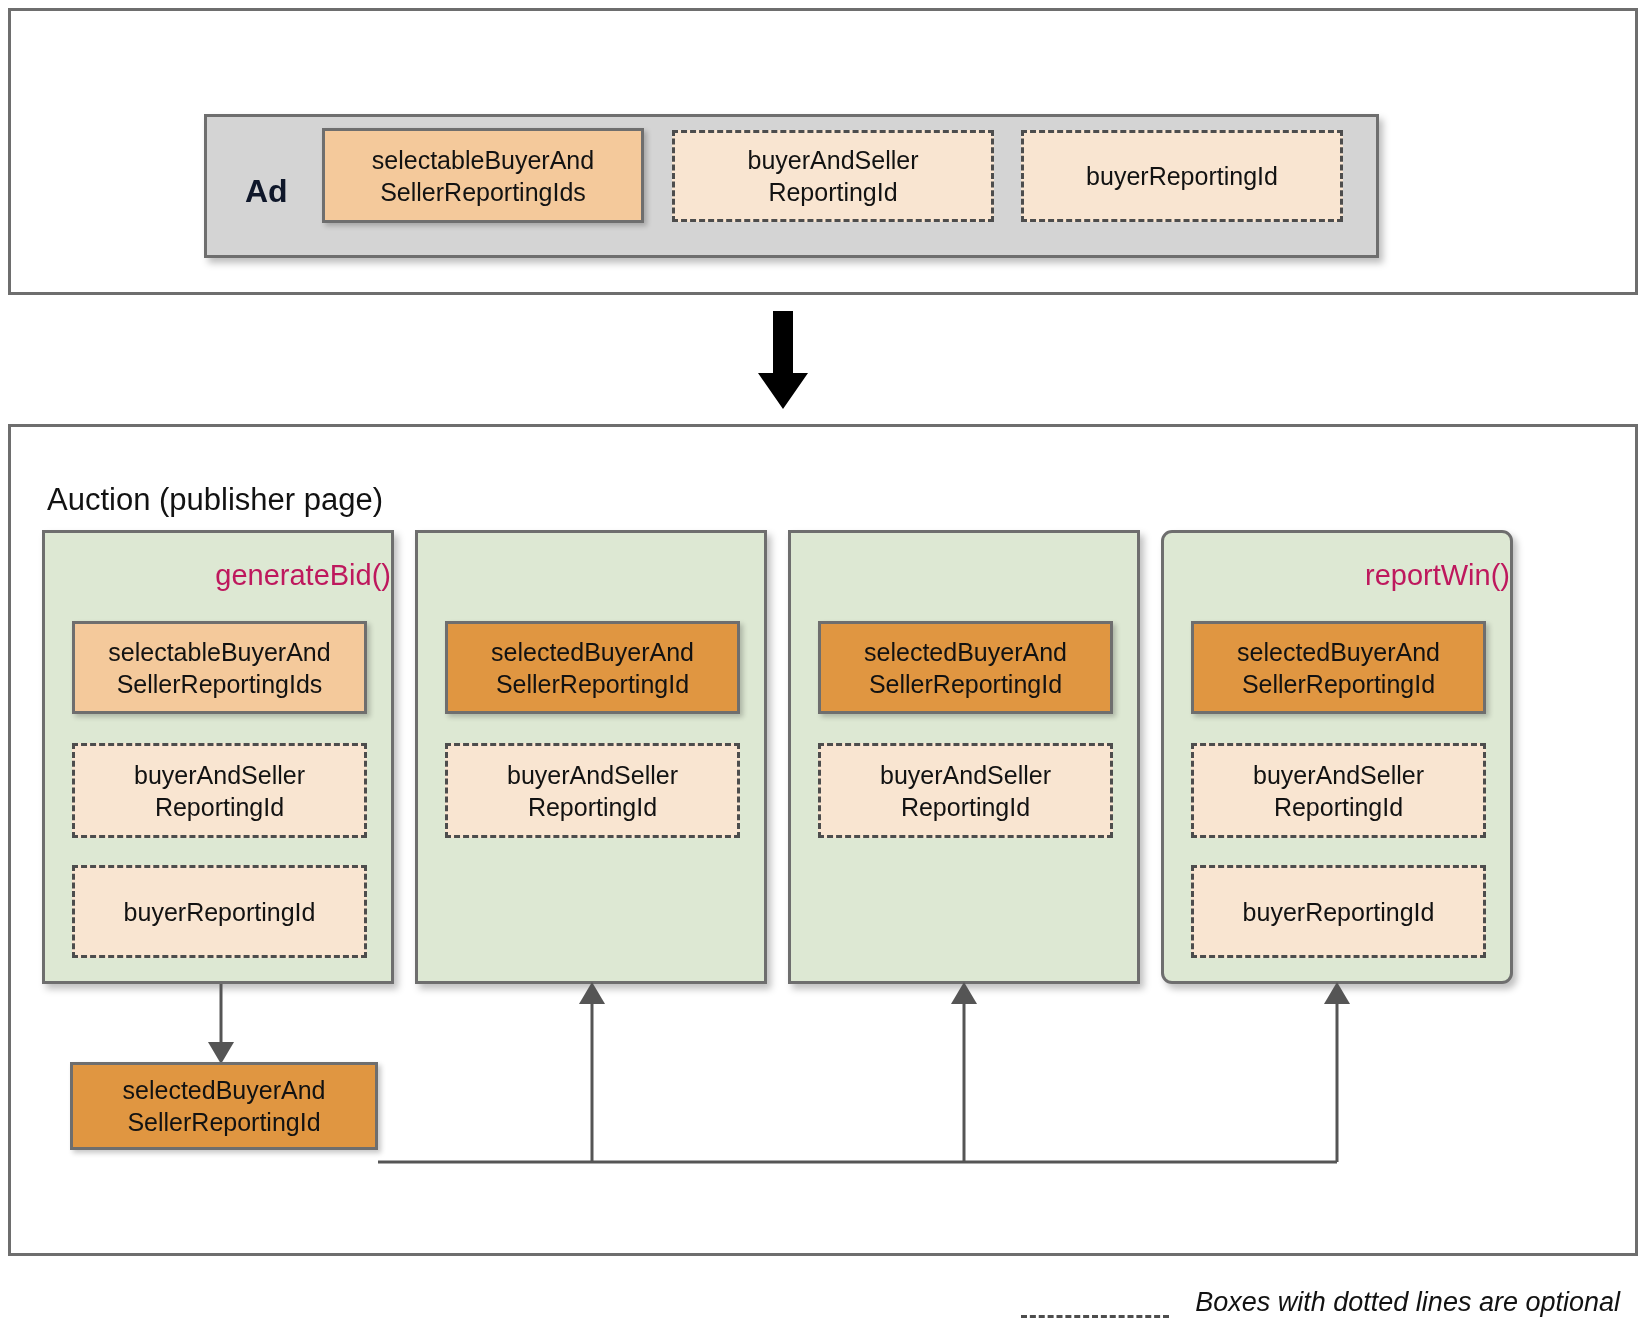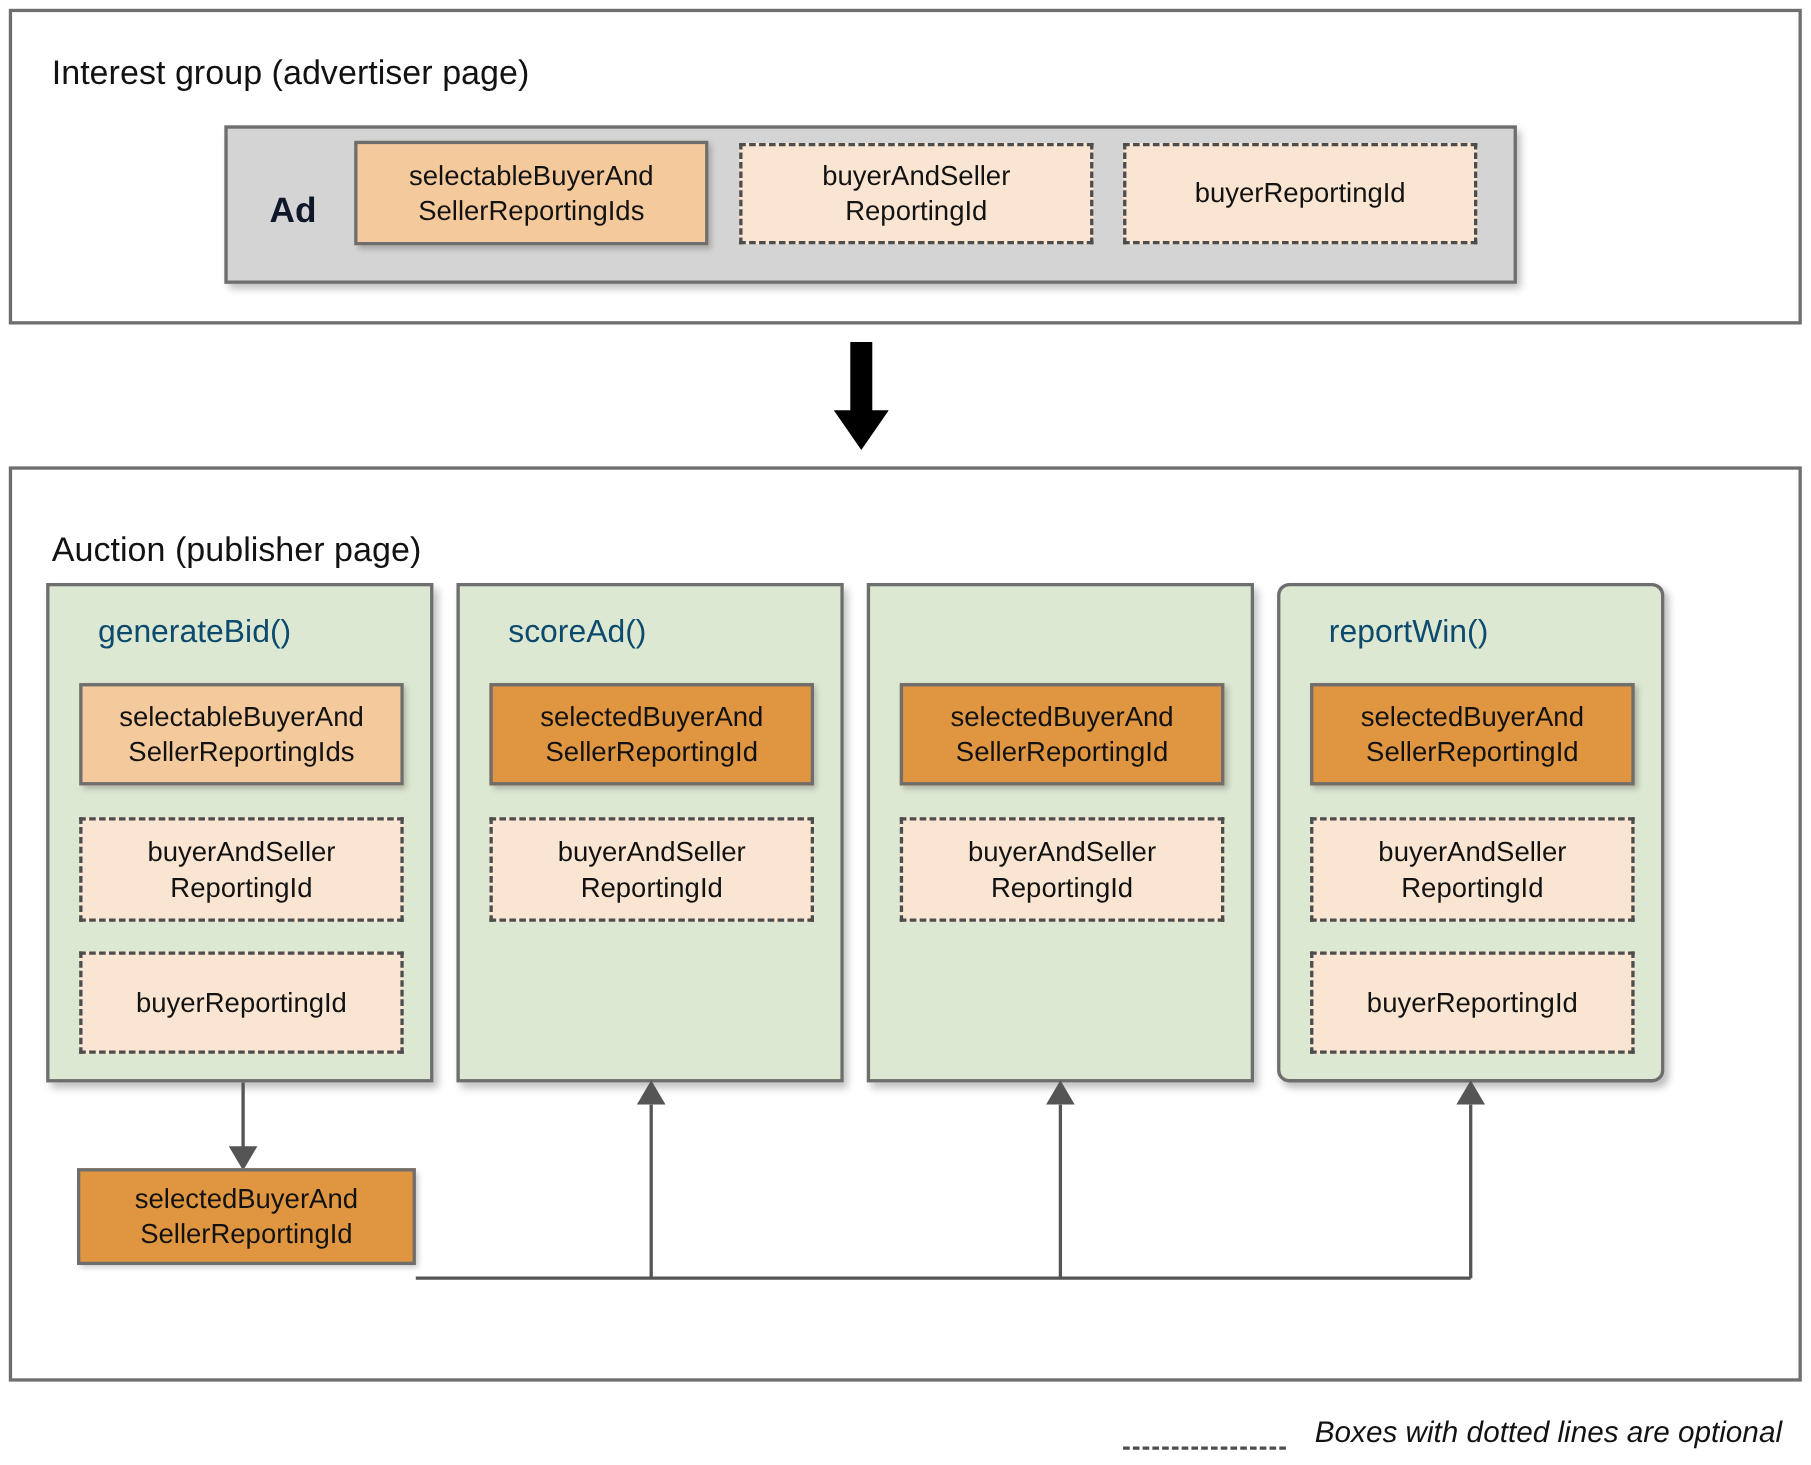--- a/index.html
+++ b/index.html
@@ -125,25 +125,24 @@
     background: #dde8d3;
     border: 3px solid #6e6e6e;
     box-sizing: border-box;
     box-shadow: 4px 5px 7px rgba(0,0,0,0.25);
   }
   .fn-title {
     position: absolute;
     left: 0;
     right: 0;
     top: 26px;
-    text-align: left;
+    text-align: right;
     font-size: 29px;
-    color: #0c4a6e;
+    color: #be185d;
     white-space: nowrap;
-    padding-left: 44px;
   }
   #col-0 { left: 42px; }
   #col-1 { left: 415px; }
   #col-2 { left: 788px; }
   #col-3 { left: 1161px; border-radius: 11px; }
 
   
   .slot-0 { left: 27px; top: 88px;  width: 295px; height: 93px; }
   .slot-1 { left: 27px; top: 210px; width: 295px; height: 95px; }
   .slot-2 { left: 27px; top: 332px; width: 295px; height: 93px; }
@@ -201,21 +200,20 @@
     color: #121212;
     white-space: nowrap;
   }
 </style>
 </head>
 <body>
 
 <div id="canvas">
 
   <div class="panel" id="ig-panel">
-    <div class="panel-title" id="ig-title">Interest group (advertiser page)</div>
 
     <div id="ad-box">
       <div id="ad-label">Ad</div>
     </div>
 
     <div class="vbox solid-light" id="ig-b0">selectableBuyerAnd<br>SellerReportingIds</div>
     <div class="vbox dashed" id="ig-b1">buyerAndSeller<br>ReportingId</div>
     <div class="vbox dashed" id="ig-b2">buyerReportingId</div>
   </div>
 
@@ -228,21 +226,20 @@
   </div>
 
   <div class="fn-col" id="col-0">
     <div class="fn-title">generateBid()</div>
     <div class="vbox solid-light slot-0">selectableBuyerAnd<br>SellerReportingIds</div>
     <div class="vbox dashed slot-1">buyerAndSeller<br>ReportingId</div>
     <div class="vbox dashed slot-2">buyerReportingId</div>
   </div>
 
   <div class="fn-col" id="col-1">
-    <div class="fn-title">scoreAd()</div>
     <div class="vbox solid-dark slot-0">selectedBuyerAnd<br>SellerReportingId</div>
     <div class="vbox dashed slot-1">buyerAndSeller<br>ReportingId</div>
   </div>
 
   <div class="fn-col" id="col-2">
     <div class="vbox solid-dark slot-0">selectedBuyerAnd<br>SellerReportingId</div>
     <div class="vbox dashed slot-1">buyerAndSeller<br>ReportingId</div>
   </div>
 
   <div class="fn-col" id="col-3">

